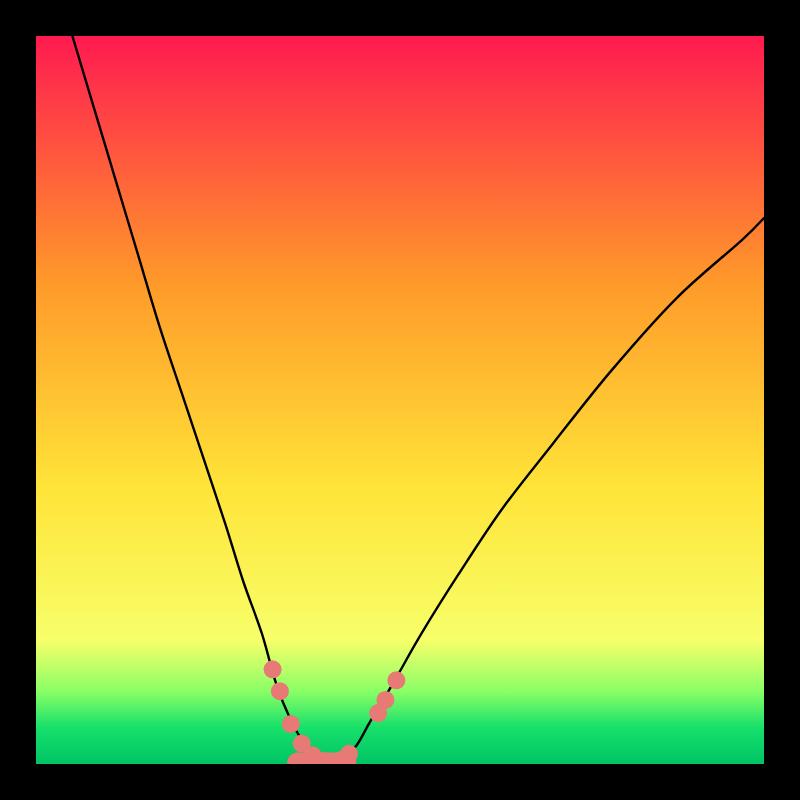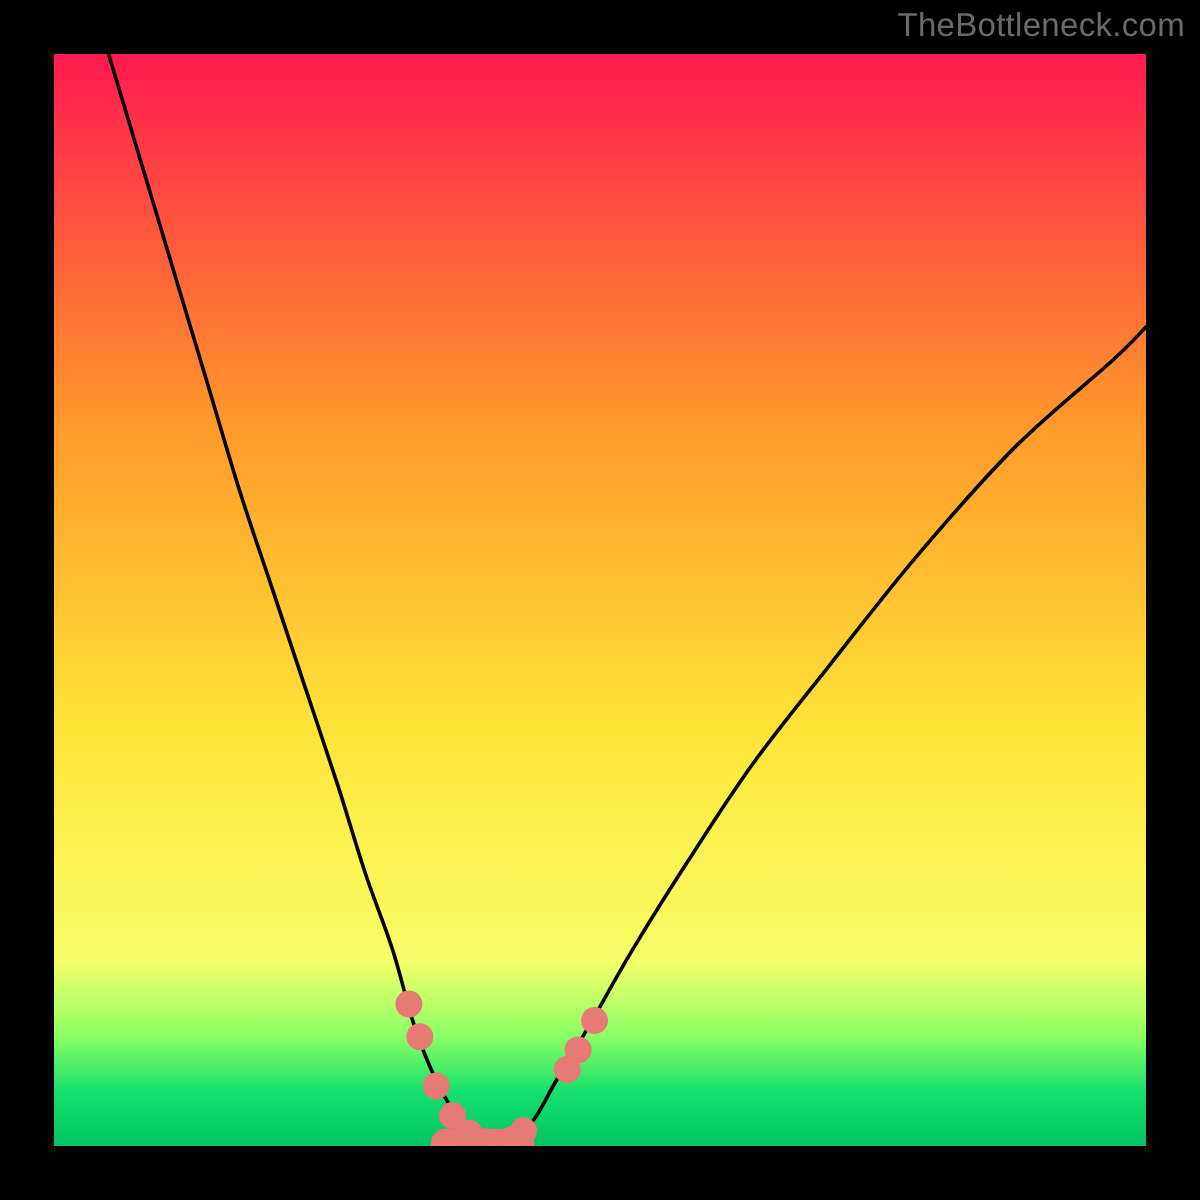--- a/index.html
+++ b/index.html
@@ -36,21 +36,20 @@
   }
   svg {
     display: block;
   }
 </style>
 </head>
 <body>
 
 <div class="frame">
 
-  <div class="watermark">TheBottleneck.com</div>
 
   <div class="plot-wrap">
     <svg id="chart-svg" width="728" height="728" viewBox="0 0 728 728">
       <defs>
         <linearGradient id="bg-grad" x1="0" y1="0" x2="0" y2="1">
           <stop id="g0" offset="0%" stop-color="#ff1a50"></stop>
           <stop id="g1" offset="34%" stop-color="#ff9a2a"></stop>
           <stop id="g2" offset="62%" stop-color="#ffe438"></stop>
           <stop id="g3" offset="83%" stop-color="#f7ff6a"></stop>
           <stop id="g4" offset="90%" stop-color="#8aff66"></stop>

